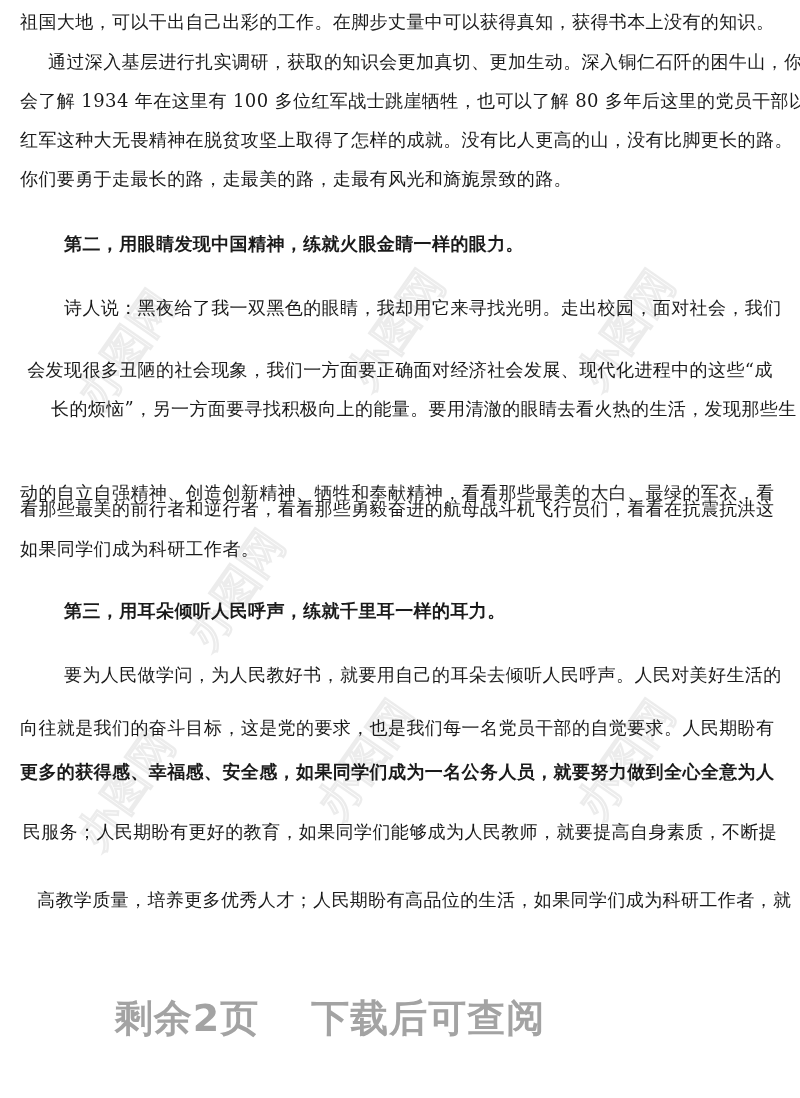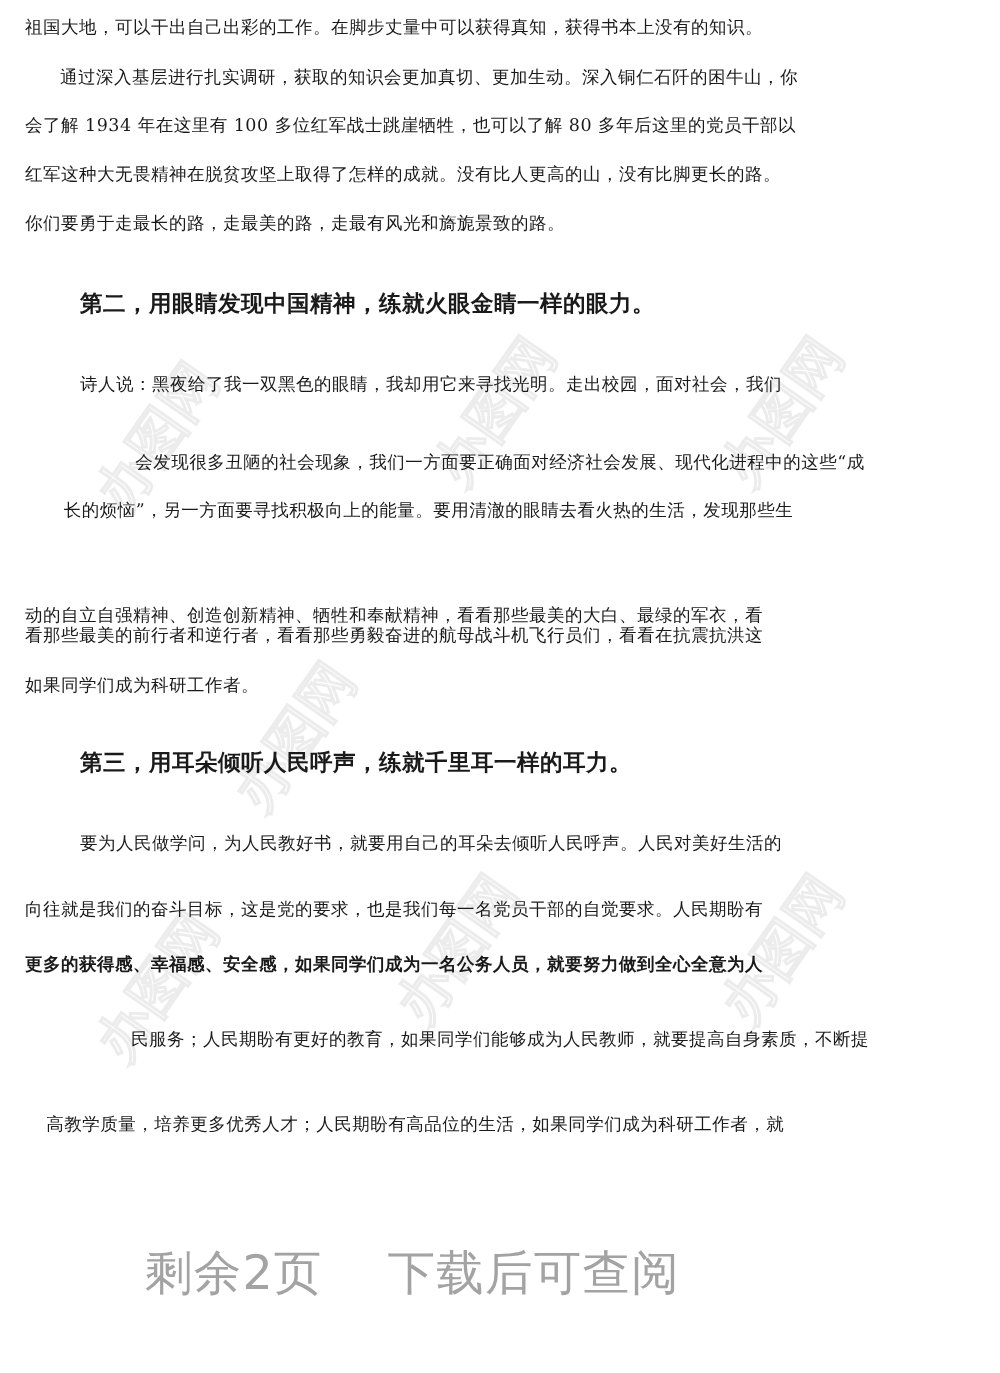--- a/index.html
+++ b/index.html
@@ -4,34 +4,34 @@
   <style>
     html, body { margin: 0; padding: 0; background: #ffffff; }
     body {
       width: 800px; height: 1098px; position: relative; overflow: hidden;
       font-family: "DejaVu Serif", "Liberation Serif", serif;
       color: #1a1a1a;
     }
     .page { position: absolute; left: 0; top: 0; width: 800px; height: 1098px; }
     .line {
       position: absolute; left: 20px; width: 760px;
-      font-size: 14px; line-height: 24px; white-space: nowrap;
+      font-size: 18px; line-height: 24px; white-space: nowrap;
       letter-spacing: 0.4px;
     }
     .heading { font-weight: bold; font-family: "DejaVu Sans", "Liberation Sans", sans-serif; font-size: 18px; }
     .watermark {
       position: absolute; font-family: "DejaVu Sans", sans-serif;
       font-size: 44px; font-weight: bold; color: transparent;
       -webkit-text-stroke: 1px rgba(200,200,200,0.35);
       transform: rotate(-55deg); white-space: nowrap; pointer-events: none;
     }
     .footer-banner {
       position: absolute; left: 0; top: 993px; width: 660px; text-align: center;
       font-family: "DejaVu Sans", "Liberation Sans", sans-serif;
-      font-weight: normal; font-size: 38px; color: #a3a3a3; letter-spacing: 1px;
+      font-weight: bold; font-size: 38px; color: #a3a3a3; letter-spacing: 1px;
     }
     .footer-banner .gap { display: inline-block; width: 52px; }
   </style>
 </head>
 <body>
 
 <div class="page">
 
   <div class="watermark" style="left:60px; top:320px;">办图网</div>
   <div class="watermark" style="left:330px; top:300px;">办图网</div>

